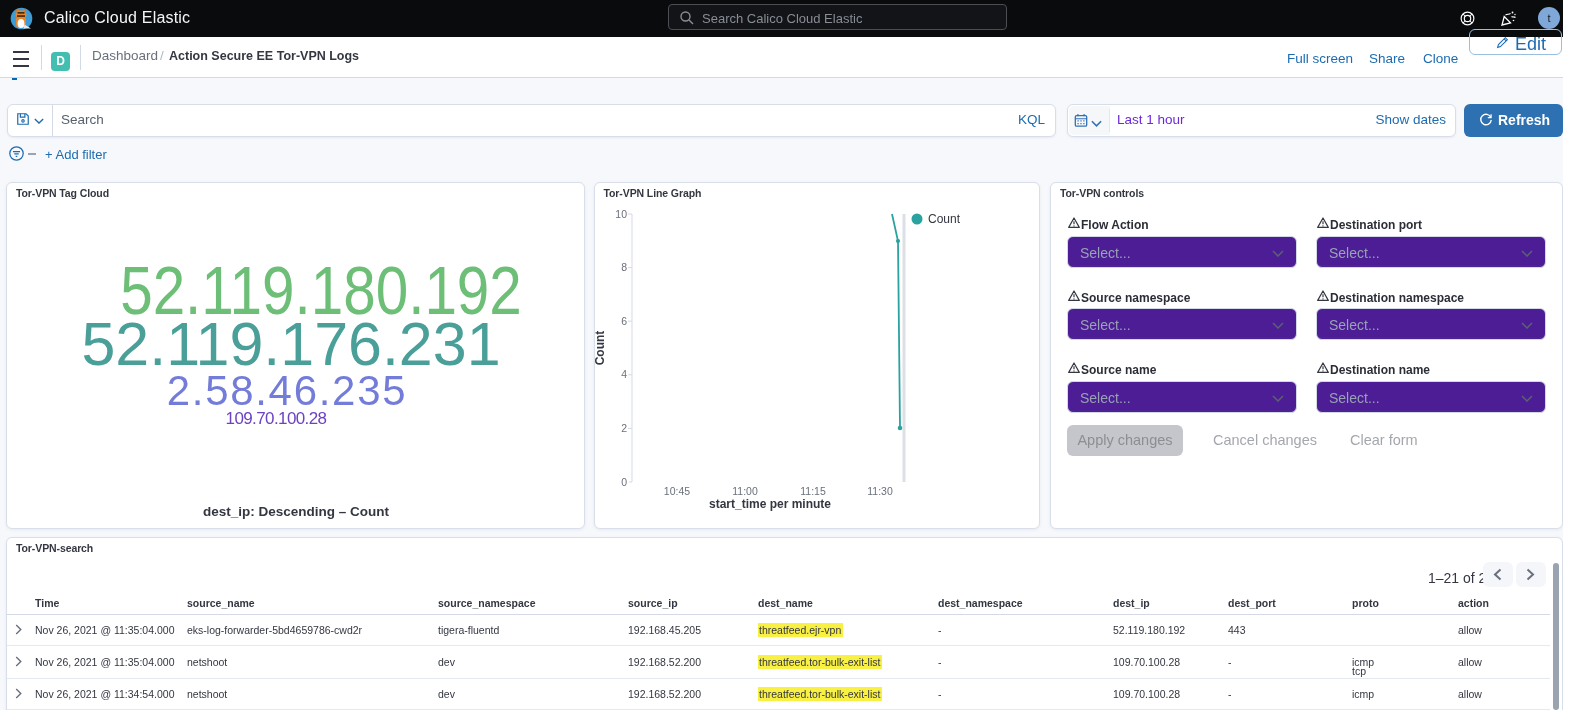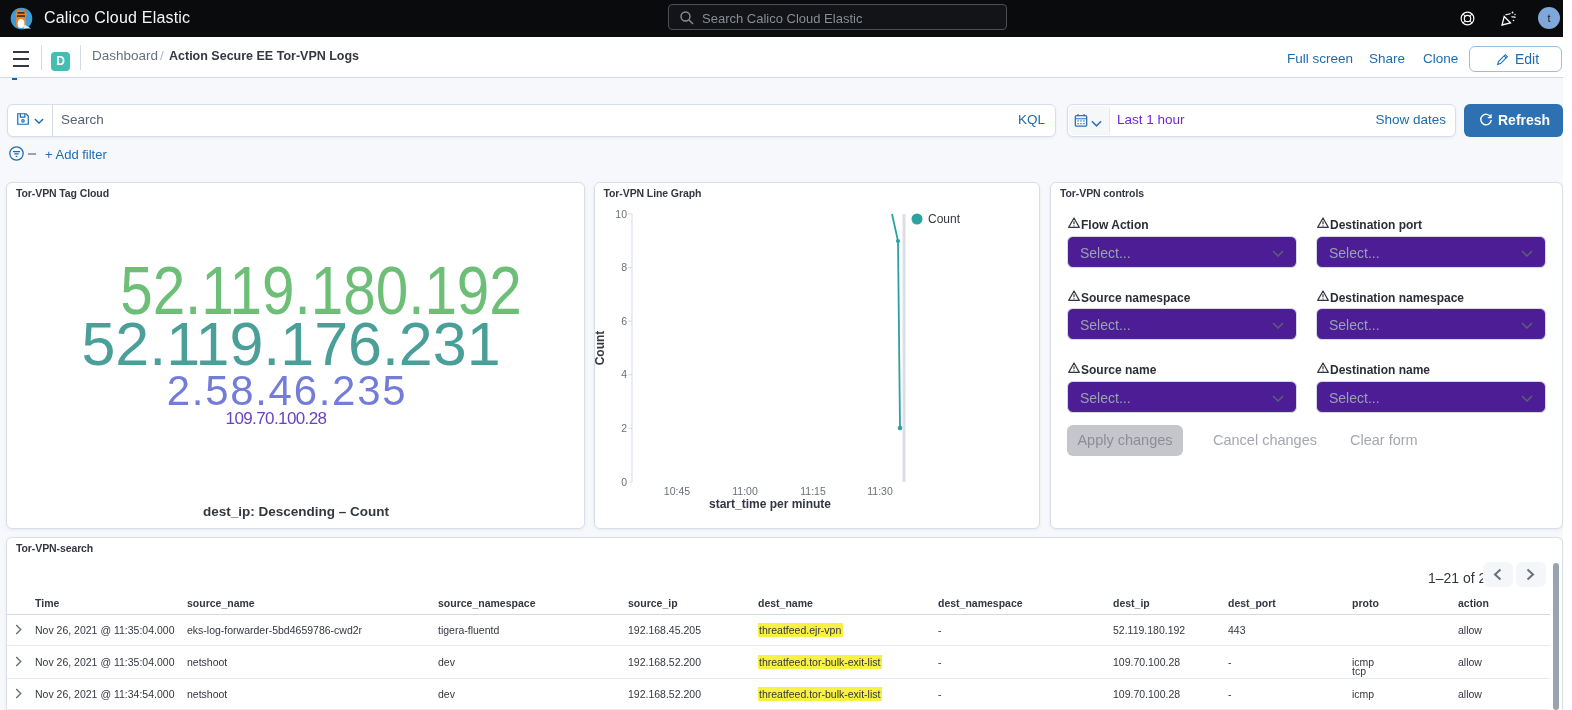--- a/index.html
+++ b/index.html
@@ -14,21 +14,21 @@
   .hsearch .ph { position:absolute; left:33px; top:5.5px; font-size:13px; color:#888c94; }
 
   
   .navbar { position:absolute; left:0; top:37px; width:1572px; height:41px; background:#fff; border-bottom:1px solid #d3dae6; }
   .vdiv { position:absolute; top:8px; width:1px; height:25px; background:#d3dae6; }
   .dbadge { position:absolute; left:51px; top:52px; width:19px; height:19px; background:#42bfb1; border-radius:4px; color:#fff; font-size:12px; font-weight:700; text-align:center; line-height:19px; }
   .crumb1 { position:absolute; left:92px; top:48px; font-size:13.5px; color:#69707d; }
   .crumbsl { position:absolute; left:160px; top:48px; font-size:13.5px; color:#b2b8c4; }
   .crumb2 { position:absolute; left:169px; top:48.5px; font-size:12.5px; font-weight:700; color:#343741; }
   .navlink { position:absolute; top:51px; font-size:13.5px; color:#1d6bb0; }
-  .editbtn { position:absolute; left:1469px; top:46px; width:93px; height:26px; border:1px solid #99bfde; border-radius:6px; color:#1d6bb0; font-size:14px; }
+  .editbtn { position:absolute; left:1469px; top:29px; width:93px; height:26px; border:1px solid #99bfde; border-radius:6px; color:#1d6bb0; font-size:18px; }
   .loadingdot { position:absolute; left:12px; top:78px; width:5px; height:2px; background:#006bb4; }
 
   
   .pagebg { position:absolute; left:0; top:78px; width:1572px; height:632px; background:#f6f8fb; }
 
   
   .qinput { position:absolute; left:7px; top:104px; width:1049px; height:33px; background:#fff; border:1px solid #d8dee9; border-radius:6px; box-shadow:0 1px 2px rgba(152,162,179,.15); }
   .qsave { position:absolute; left:0; top:0; width:45px; height:31px; border-right:1px solid #d3dae6; }
   .qph { position:absolute; left:53px; top:7px; font-size:13.5px; color:#57616e; }
   .kql { position:absolute; right:10px; top:7px; font-size:13.5px; color:#1d6bb0; }

